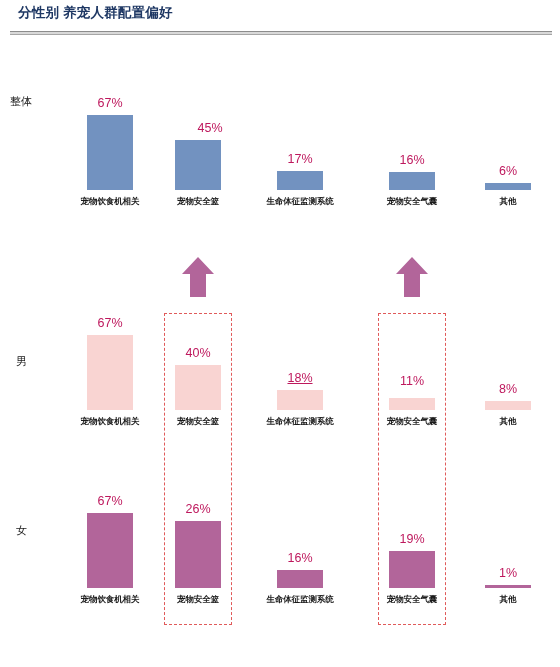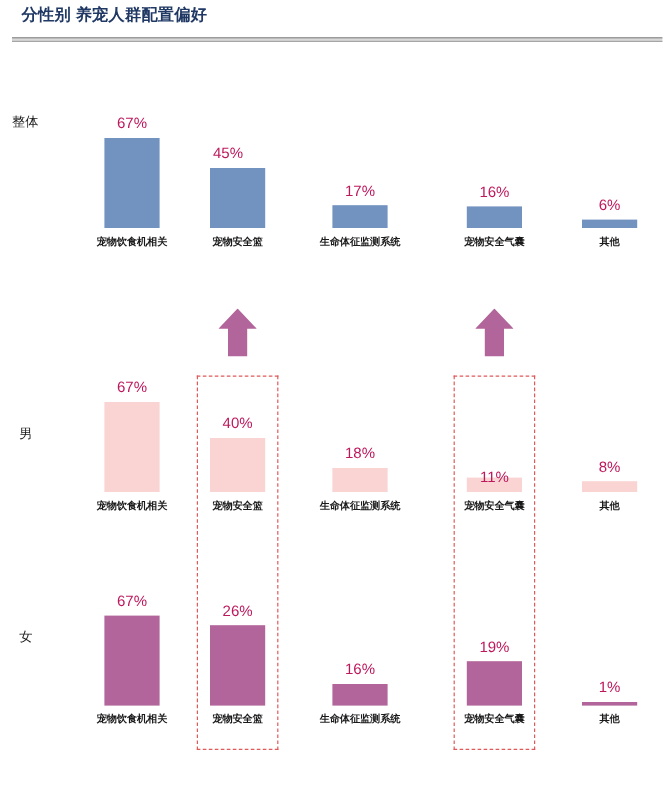--- a/index.html
+++ b/index.html
@@ -106,43 +106,43 @@
   <div id="chart-title">分性别 养宠人群配置偏好</div>
   <div id="title-divider"></div>
 </div>
 
 <div id="plot">
     <div class="row-label" style="left: 10px; top: 58px;">整体</div>
     <div class="bar overall" style="left: 87px; top: 79px; width: 46px; height: 75px; background: rgb(114, 146, 192);"></div>
     <div class="val-label" style="left: 70px; top: 60px; width: 80px;">67%</div>
     <div class="cat-label" style="left: 55px; top: 160px; width: 110px;">宠物饮食机相关</div>
     <div class="bar overall" style="left: 175px; top: 104px; width: 46px; height: 50px; background: rgb(114, 146, 192);"></div>
-    <div class="val-label" style="left: 150px; top: 85px; width: 80px;">45%</div>
+    <div class="val-label" style="left: 170px; top: 85px; width: 80px;">45%</div>
     <div class="cat-label" style="left: 143px; top: 160px; width: 110px;">宠物安全篮</div>
     <div class="bar overall" style="left: 277px; top: 135px; width: 46px; height: 19px; background: rgb(114, 146, 192);"></div>
     <div class="val-label" style="left: 260px; top: 116px; width: 80px;">17%</div>
     <div class="cat-label" style="left: 245px; top: 160px; width: 110px;">生命体征监测系统</div>
     <div class="bar overall" style="left: 389px; top: 136px; width: 46px; height: 18px; background: rgb(114, 146, 192);"></div>
     <div class="val-label" style="left: 372px; top: 117px; width: 80px;">16%</div>
     <div class="cat-label" style="left: 357px; top: 160px; width: 110px;">宠物安全气囊</div>
     <div class="bar overall" style="left: 485px; top: 147px; width: 46px; height: 7px; background: rgb(114, 146, 192);"></div>
     <div class="val-label" style="left: 468px; top: 128px; width: 80px;">6%</div>
     <div class="cat-label" style="left: 453px; top: 160px; width: 110px;">其他</div>
     <div class="row-label" style="left: 16px; top: 318px;">男</div>
     <div class="bar male" style="left: 87px; top: 299px; width: 46px; height: 75px; background: rgb(249, 212, 210);"></div>
     <div class="val-label" style="left: 70px; top: 280px; width: 80px;">67%</div>
     <div class="cat-label" style="left: 55px; top: 380px; width: 110px;">宠物饮食机相关</div>
     <div class="bar male" style="left: 175px; top: 329px; width: 46px; height: 45px; background: rgb(249, 212, 210);"></div>
     <div class="val-label" style="left: 158px; top: 310px; width: 80px;">40%</div>
     <div class="cat-label" style="left: 143px; top: 380px; width: 110px;">宠物安全篮</div>
     <div class="bar male" style="left: 277px; top: 354px; width: 46px; height: 20px; background: rgb(249, 212, 210);"></div>
-    <div class="val-label" style="left: 260px; top: 335px; width: 80px;">18%</div>
+    <div class="val-label" style="left: 260px; top: 335px; width: 80px; text-decoration: underline;">18%</div>
     <div class="cat-label" style="left: 245px; top: 380px; width: 110px;">生命体征监测系统</div>
     <div class="bar male" style="left: 389px; top: 362px; width: 46px; height: 12px; background: rgb(249, 212, 210);"></div>
-    <div class="val-label" style="left: 372px; top: 355px; width: 80px; text-align: center;">11%</div>
+    <div class="val-label" style="left: 372px; top: 338px; width: 80px; text-align: center;">11%</div>
     <div class="cat-label" style="left: 357px; top: 380px; width: 110px;">宠物安全气囊</div>
     <div class="bar male" style="left: 485px; top: 365px; width: 46px; height: 9px; background: rgb(249, 212, 210);"></div>
     <div class="val-label" style="left: 468px; top: 346px; width: 80px;">8%</div>
     <div class="cat-label" style="left: 453px; top: 380px; width: 110px;">其他</div>
     <div class="row-label" style="left: 16px; top: 487px;">女</div>
     <div class="bar female" style="left: 87px; top: 477px; width: 46px; height: 75px; background: rgb(178, 101, 154);"></div>
     <div class="val-label" style="left: 70px; top: 458px; width: 80px;">67%</div>
     <div class="cat-label" style="left: 55px; top: 558px; width: 110px;">宠物饮食机相关</div>
     <div class="bar female" style="left: 175px; top: 485px; width: 46px; height: 67px; background: rgb(178, 101, 154);"></div>
     <div class="val-label" style="left: 158px; top: 466px; width: 80px;">26%</div>

